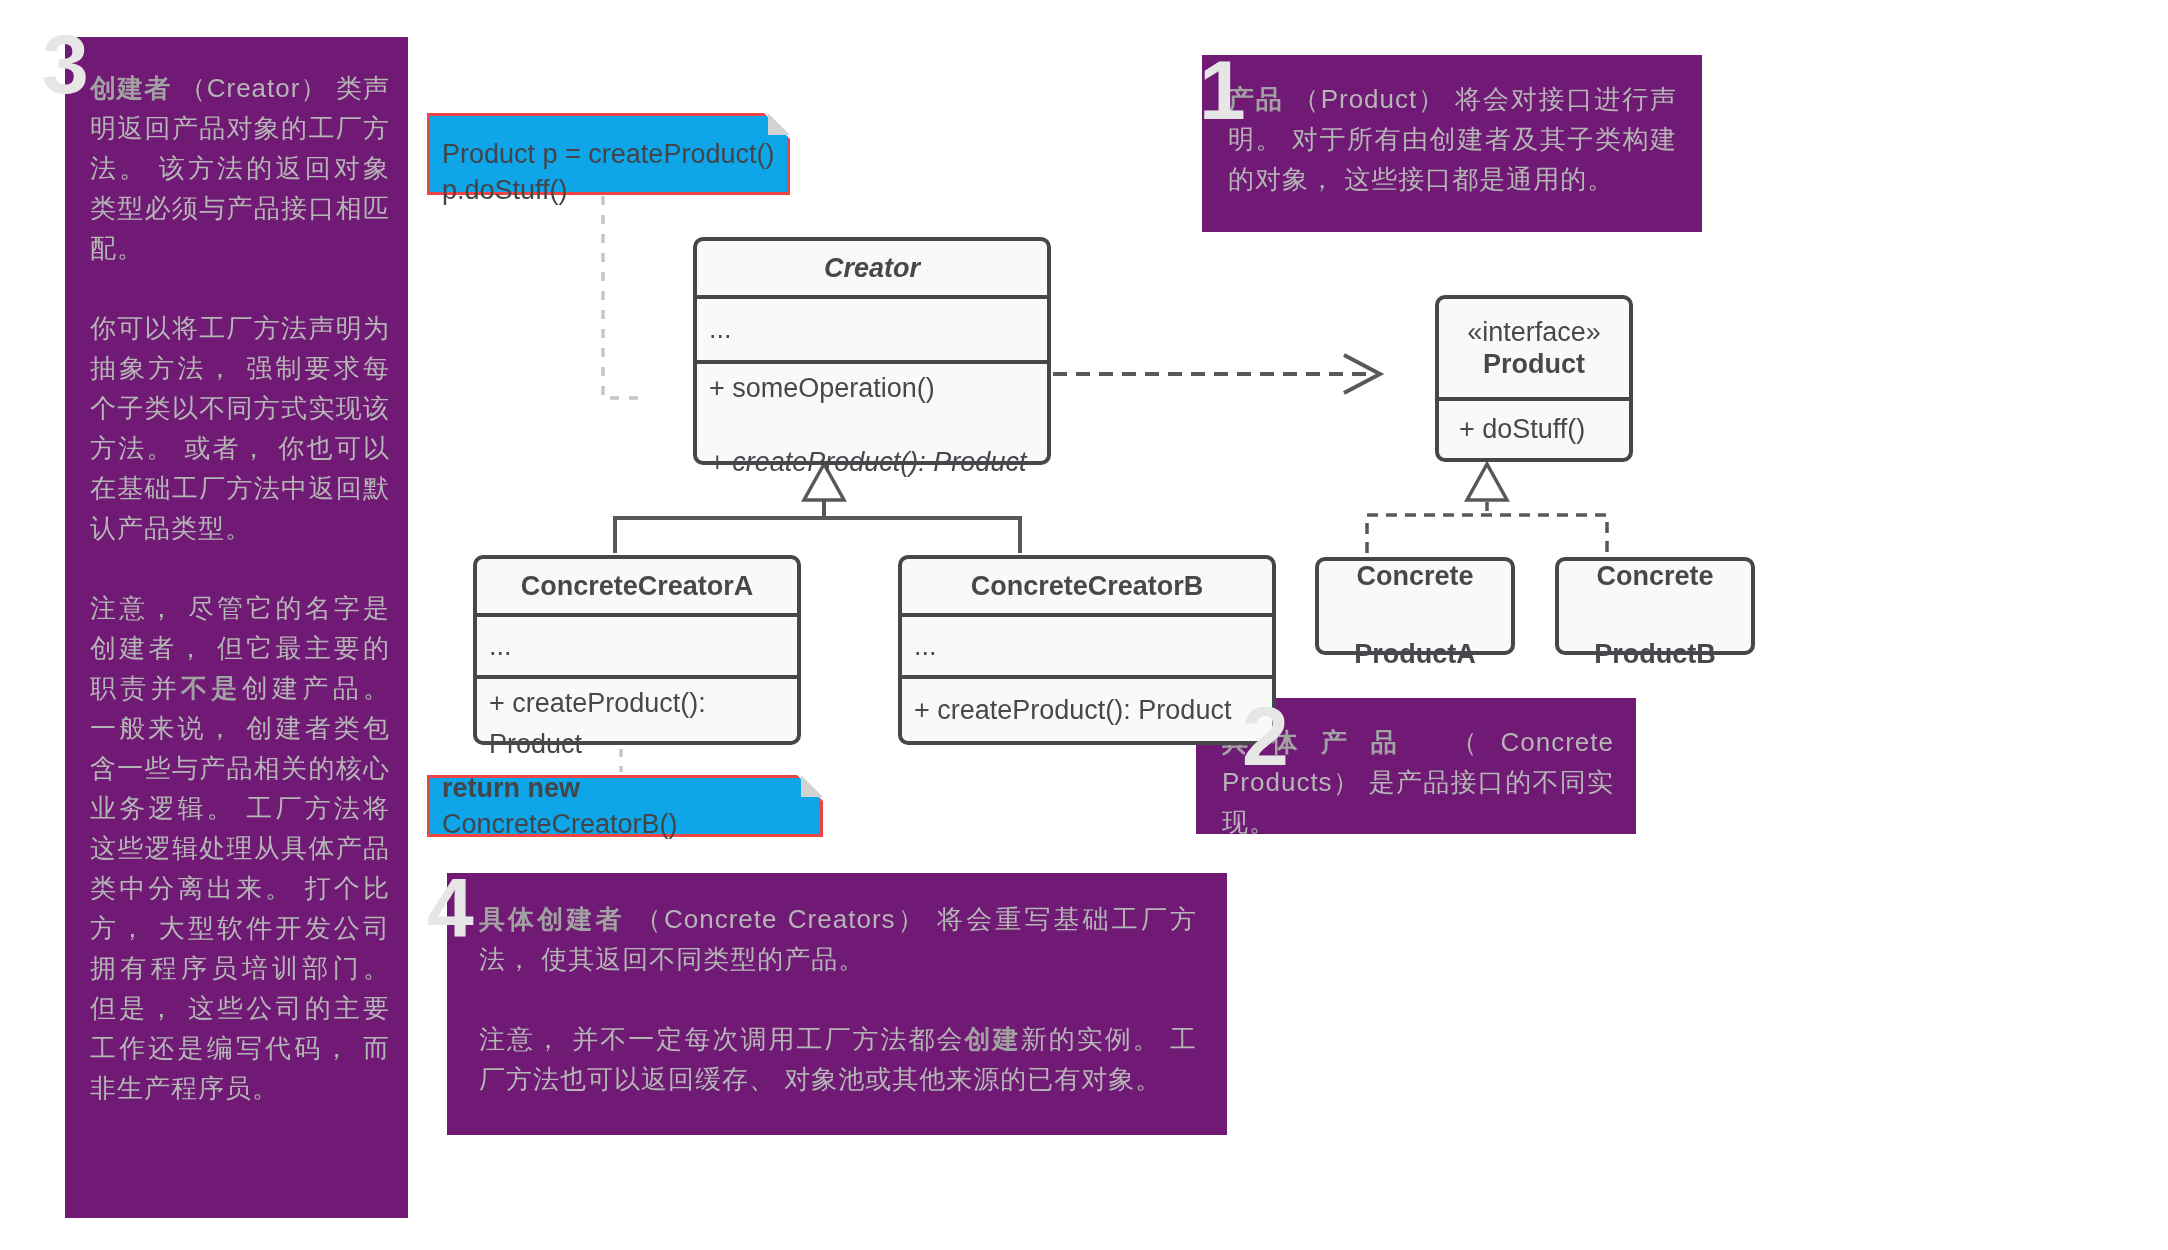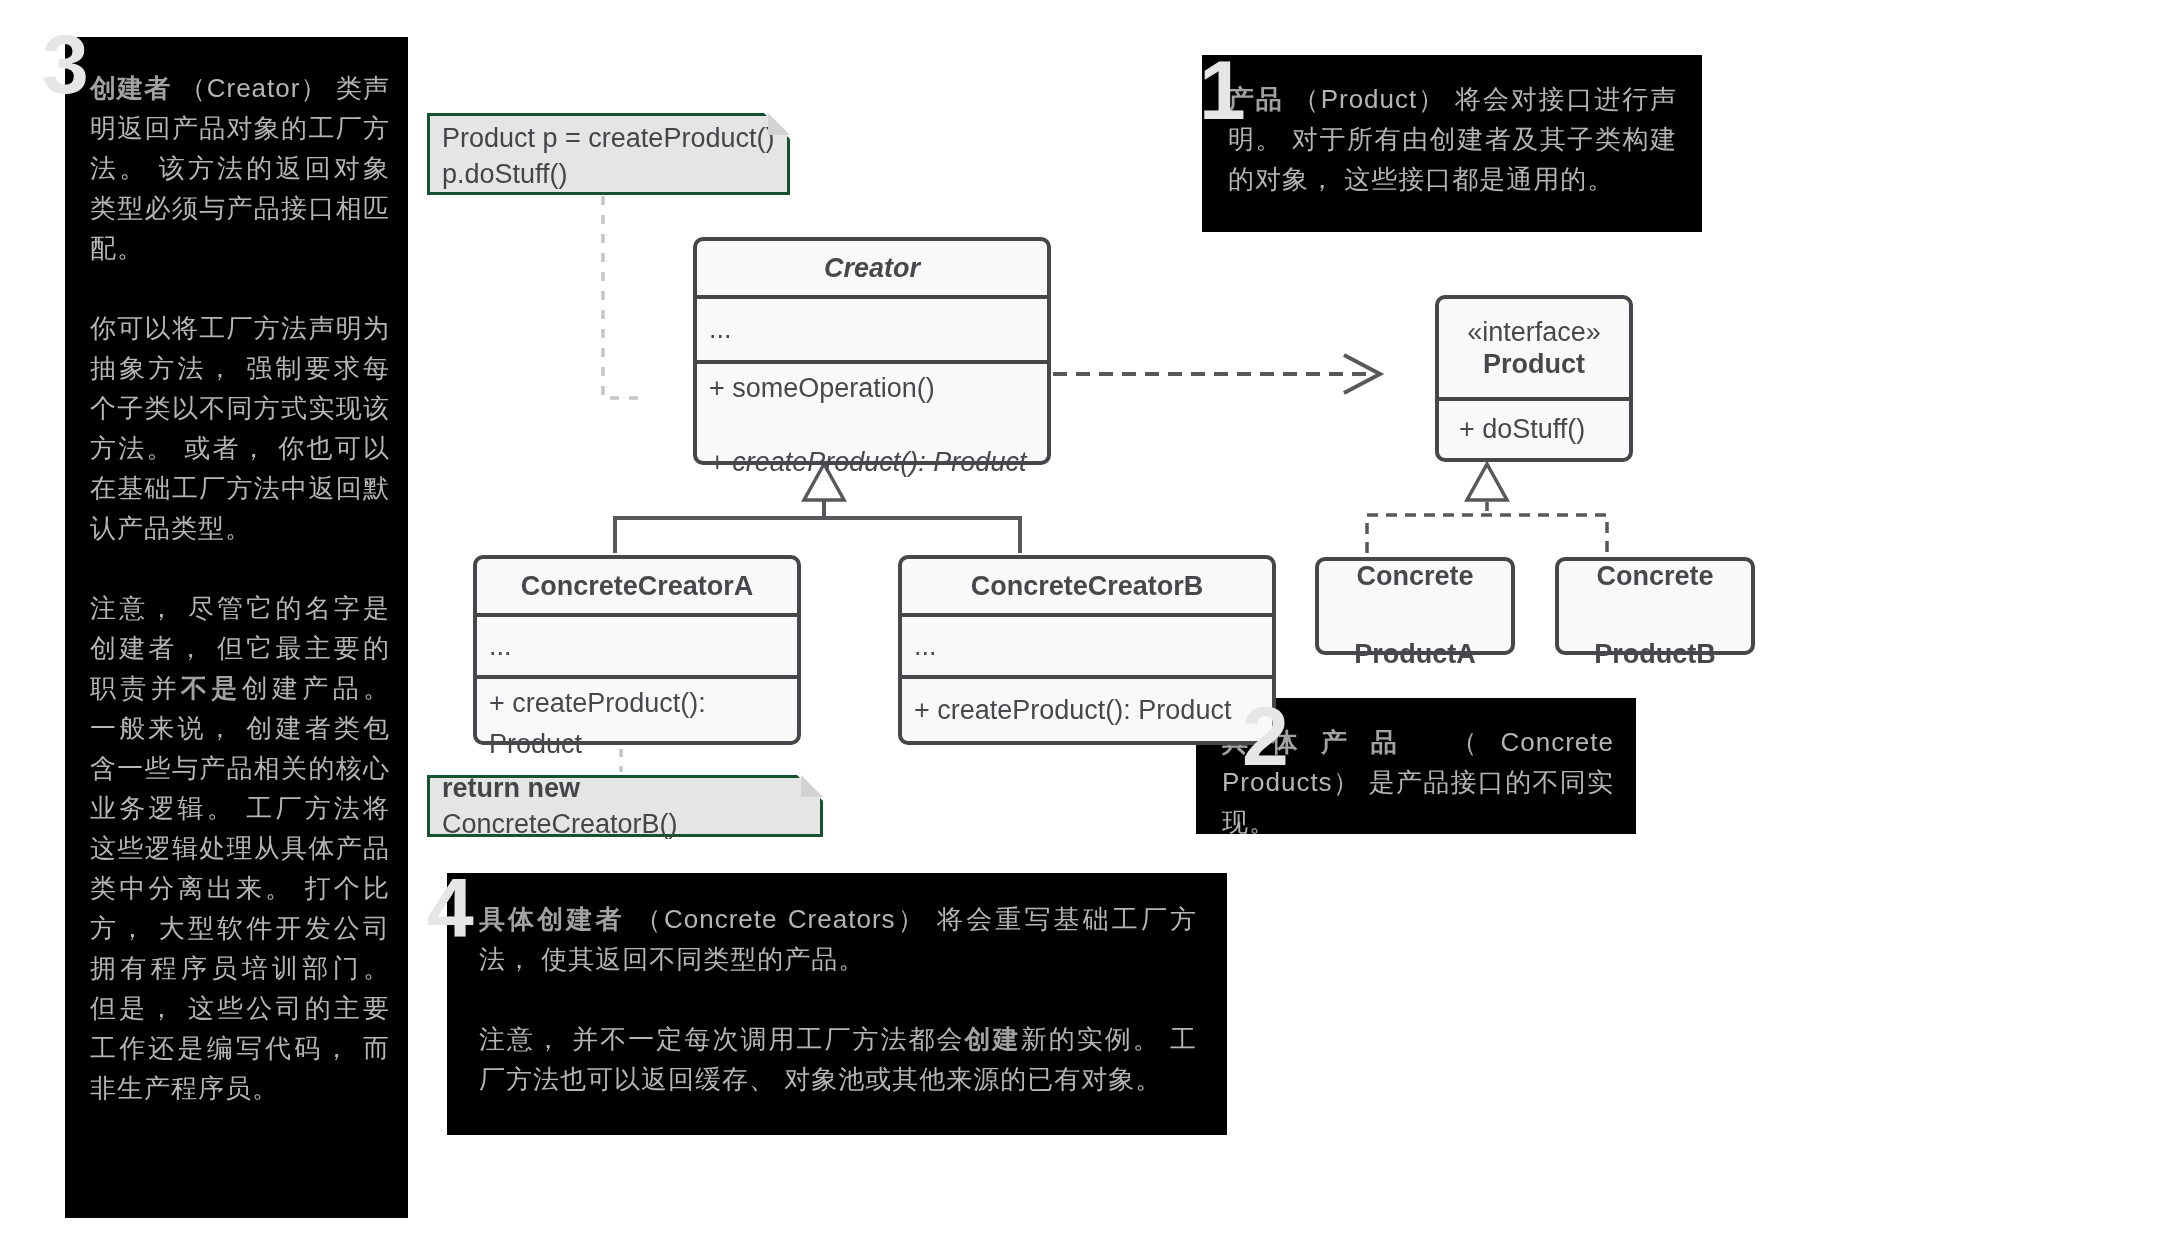--- a/index.html
+++ b/index.html
@@ -2,21 +2,21 @@
 <html><head>
 <meta charset="utf-8">
 <style>
   * { margin:0; padding:0; box-sizing:border-box; }
   html,body { background:#ffffff; }
   #canvas {
     position:relative; width:2168px; height:1250px; background:#ffffff;
     font-family:"Liberation Sans","DejaVu Sans",sans-serif; overflow:hidden;
   }
   
-  .ann-block { position:absolute; background:#000000; }
+  .ann-block { position:absolute; background:#701a75; }
   .ann-num {
     position:absolute; font-size:84px; font-weight:700; color:#e6e6e6;
     line-height:1; z-index:3;
   }
   .ann-text {
     position:relative; z-index:2; color:#b5b5b5; font-size:26px; line-height:40px;
     letter-spacing:1px; text-align:justify;
   }
   .ann-text p { margin-bottom:40px; }
   .ann-text p:last-child { margin-bottom:0; }
@@ -28,22 +28,22 @@
     color:#46484c; font-size:27px;margin-left:48px;
   }
   .uml-row { border-top:4px solid #45474b; display:flex; align-items:center; }
   .uml-row:first-child { border-top:none; }
   .uml-title { justify-content:center; font-weight:700; }
   .uml-members { flex-direction:column; align-items:flex-start; justify-content:center; padding:4px 12px; line-height:41px; }
   .uml-members .italic { font-style:italic; }
   .center-label { flex:1; display:flex; flex-direction:column; align-items:center; justify-content:center; font-weight:700; line-height:30px;gap:48px; }
   
   .note {
-    position:absolute; z-index:2; background:#e5e5e5; border:3px solid #14532d;
-    color:#434549; font-size:27px; line-height:36px; padding:4px 12px;
+    position:absolute; z-index:2; background:#0ea5e9; border:3px solid #ef4444;
+    color:#434549; font-size:27px; line-height:36px; padding:20px 12px;
   }
   .note .fold {
     position:absolute; top:-3px; right:-3px; width:0; height:0;
     border-top:26px solid #ffffff; border-left:26px solid transparent;
   }
   .note .fold::after {
     content:""; position:absolute; top:-26px; right:0; width:0; height:0;
     border-bottom:22px solid #d2d2d2; border-right:22px solid transparent;
   }
   

